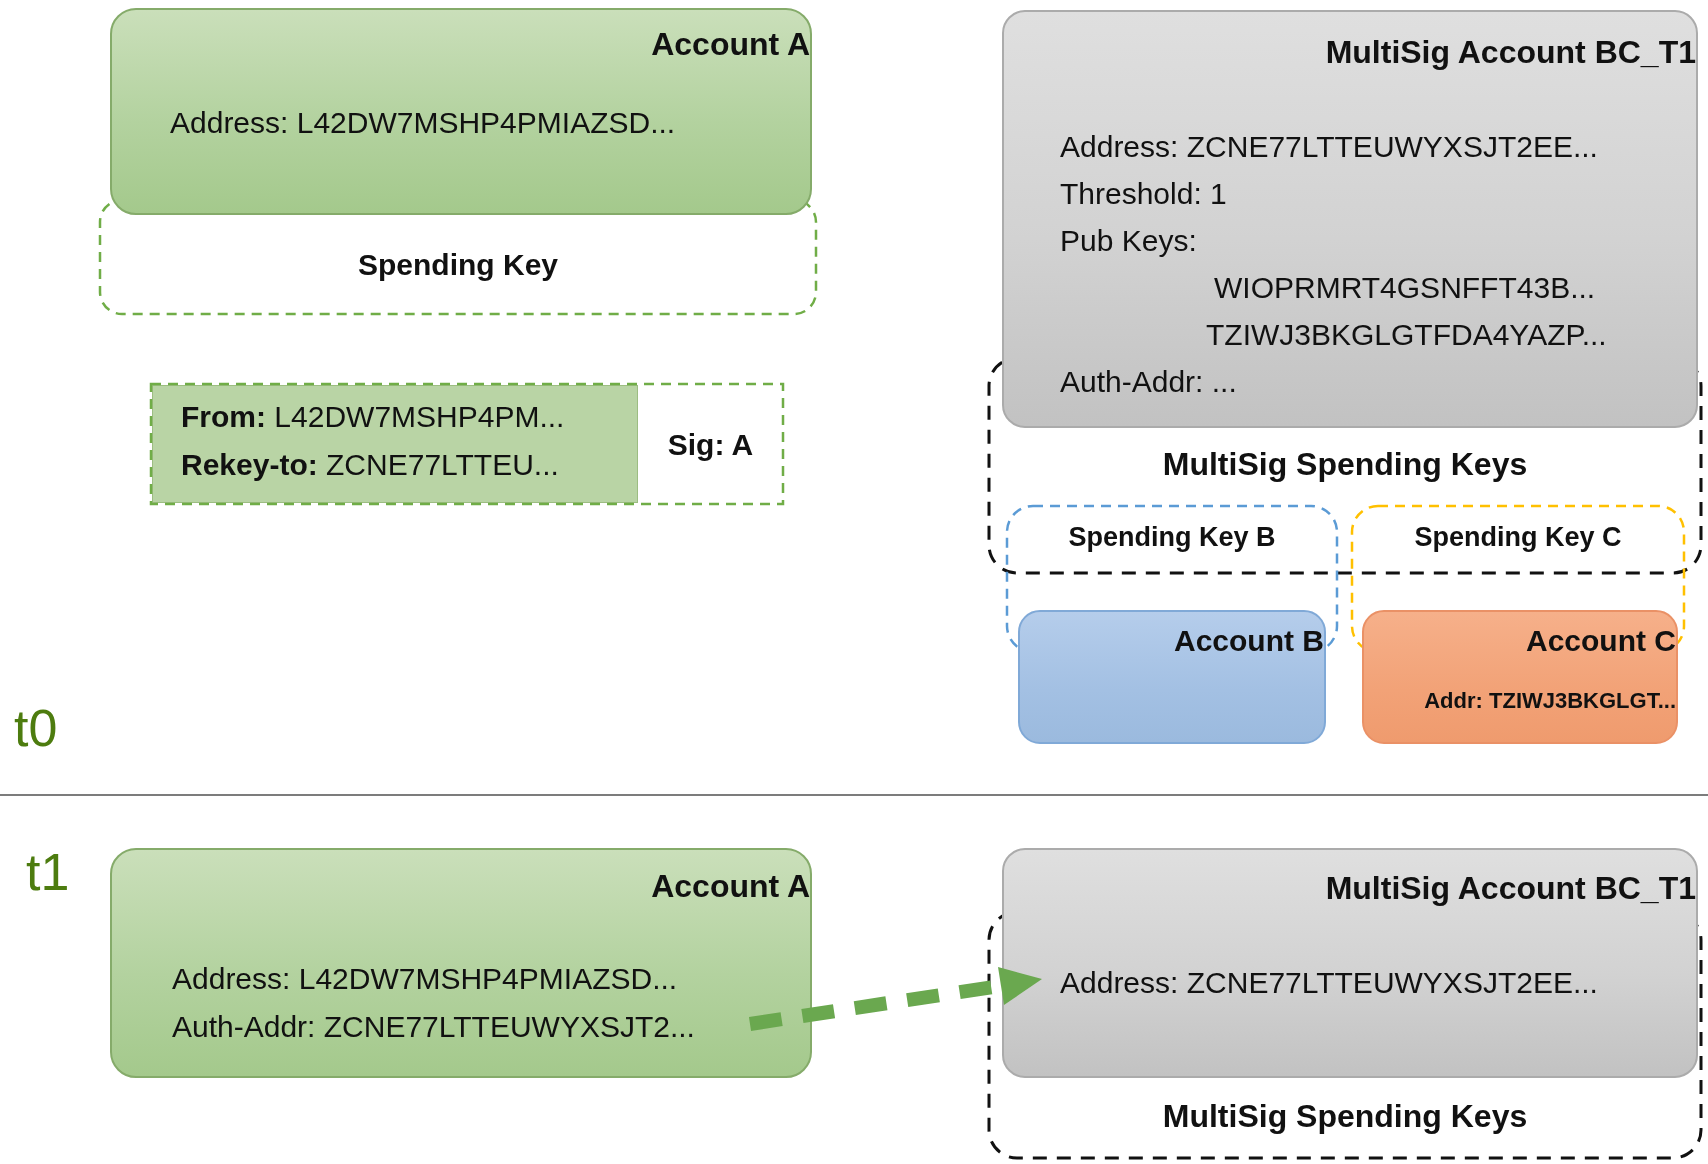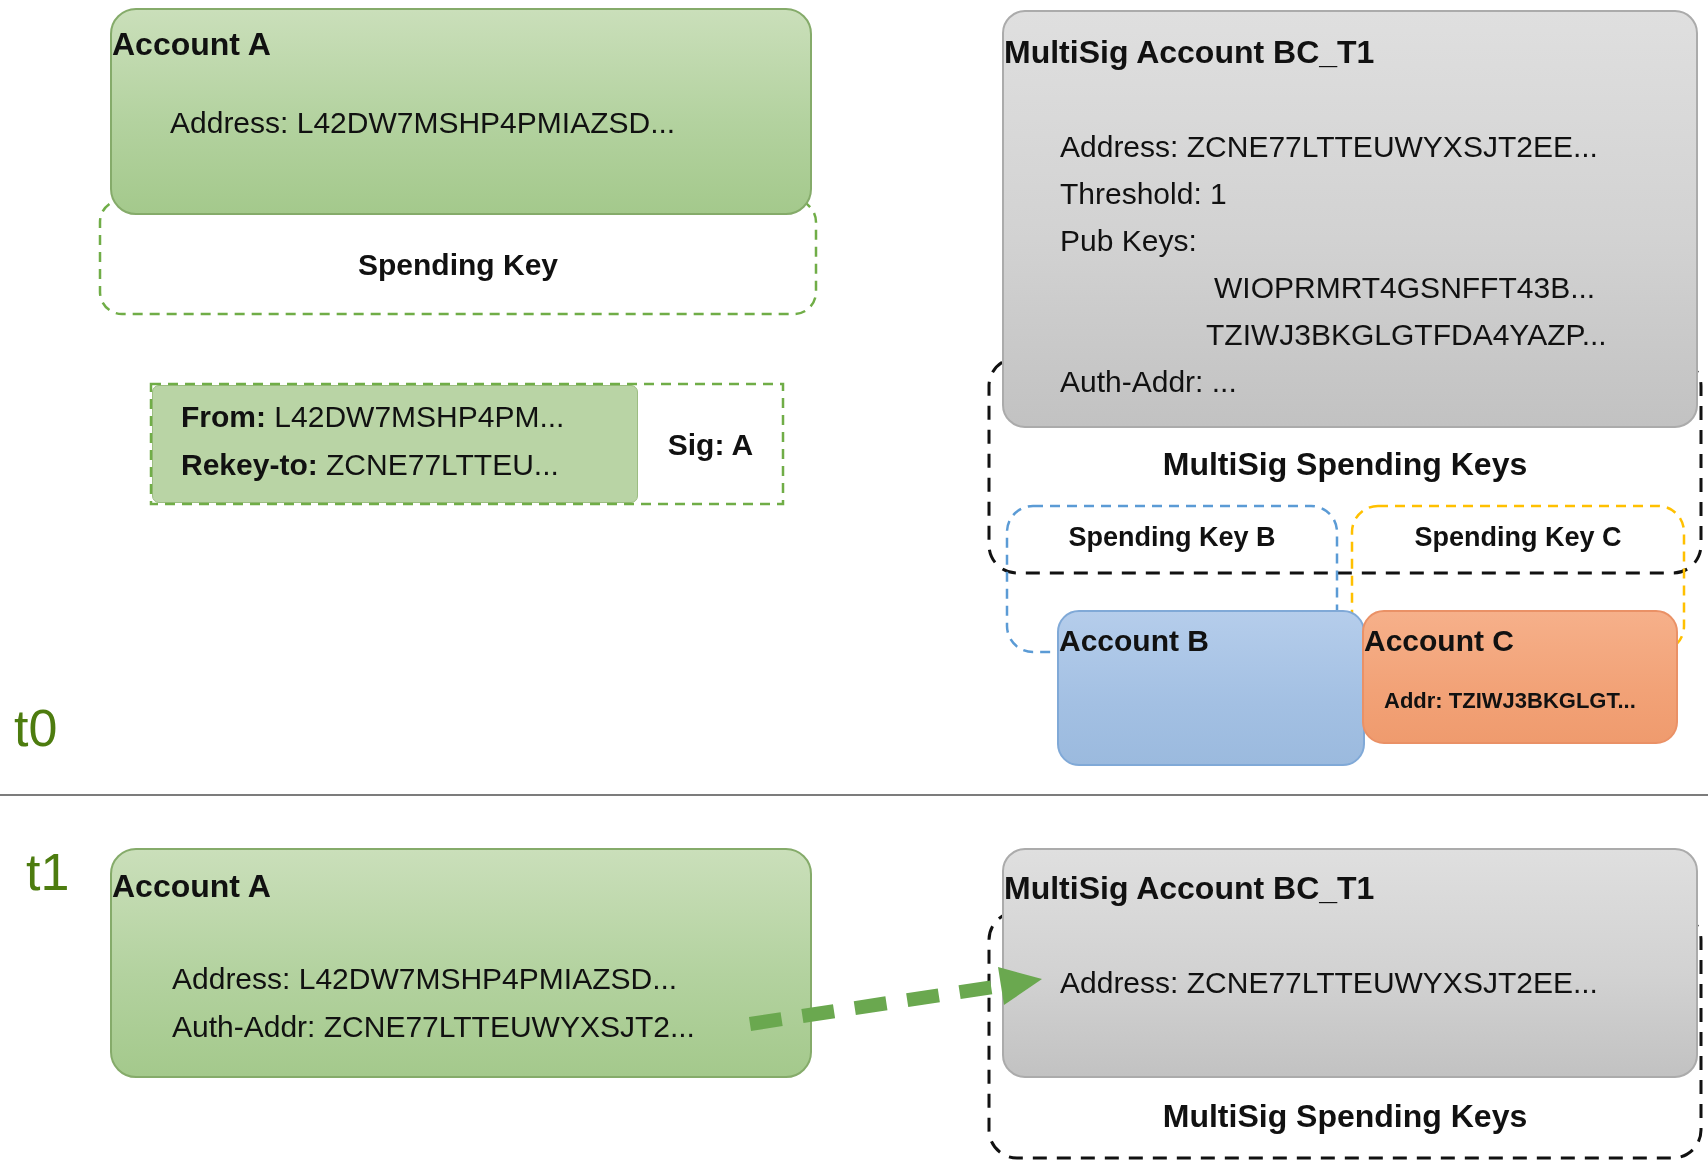--- a/index.html
+++ b/index.html
@@ -1,41 +1,41 @@
 <!DOCTYPE html>
 <html><head>
 <meta charset="utf-8">
 <style>
   html,body{margin:0;padding:0;background:#ffffff;}
   .canvas{
     position:relative;width:1708px;height:1164px;background:#ffffff;overflow:hidden;
     font-family:"Liberation Sans", sans-serif;color:#111;
   }
   .layer{position:absolute;left:0;top:0;width:1708px;height:1164px;pointer-events:none;}
-  .box{position:absolute;box-sizing:border-box;border-radius:7px;}
+  .box{position:absolute;box-sizing:border-box;}
   .green-box{
     background:linear-gradient(180deg,#cadfba 0%,#b3d29f 55%,#a4c98c 100%);
     border:2px solid #85ab6a;border-radius:26px;
   }
   .gray-box{
     background:linear-gradient(180deg,#dfdfdf 0%,#d2d2d2 55%,#c2c2c2 100%);
     border:2px solid #ababab;border-radius:23px;
   }
   .blue-box{
     background:linear-gradient(180deg,#b5cdeb 0%,#a3c0e3 60%,#9bbade 100%);
     border:2px solid #80a9d7;border-radius:22px;
   }
   .orange-box{
     background:linear-gradient(180deg,#f6b08a 0%,#f2a277 60%,#ef9b6e 100%);
     border:2px solid #ea9166;border-radius:22px;
   }
   .txn-fill{
     background:#b9d4a5;border:1px solid #9cbd82;
   }
-  .title{position:absolute;left:0;right:0;text-align:left;font-weight:bold;font-size:32px;}
+  .title{position:absolute;left:16px;right:0;text-align:right;font-weight:bold;font-size:32px;}
   .body-line{position:absolute;font-size:30px;white-space:nowrap;}
   .b{font-weight:bold;}
   .center-label{position:absolute;text-align:center;font-weight:bold;}
   .t-label{position:absolute;font-size:52px;color:#4d7c0f;}
   .sep{position:absolute;left:0;width:1708px;height:2px;background:#7c7c7c;}
 </style>
 </head>
 <body>
 
 <div class="canvas">
@@ -83,21 +83,21 @@
   <div class="box gray-box" style="left:1002px;top:10px;width:696px;height:418px;">
     <div class="title" style="top:22px;">MultiSig Account BC_T1</div>
     <div class="body-line" style="left:56px;top:118px;">Address: ZCNE77LTTEUWYXSJT2EE...</div>
     <div class="body-line" style="left:56px;top:165px;">Threshold: 1</div>
     <div class="body-line" style="left:56px;top:212px;">Pub Keys:</div>
     <div class="body-line" style="left:210px;top:259px;">WIOPRMRT4GSNFFT43B...</div>
     <div class="body-line" style="left:202px;top:306px;">TZIWJ3BKGLGTFDA4YAZP...</div>
     <div class="body-line" style="left:56px;top:353px;">Auth-Addr: ...</div>
   </div>
 
-  <div class="box blue-box" style="left:1018px;top:610px;width:308px;height:156px;margin-left:39px;">
+  <div class="box blue-box" style="left:1018px;top:610px;width:308px;height:134px;">
     <div class="title" style="top:12px;font-size:30px;">Account B</div>
   </div>
 
   <div class="box orange-box" style="left:1362px;top:610px;width:316px;height:134px;">
     <div class="title" style="top:12px;font-size:30px;">Account C</div>
     <div class="title" style="top:76px;font-size:22px;font-weight:bold;margin-left:20px;">Addr: TZIWJ3BKGLGT...</div>
   </div>
 
   <div class="t-label" style="left:14px;top:698px;">t0</div>
   <div class="sep" style="top:794px;"></div>

